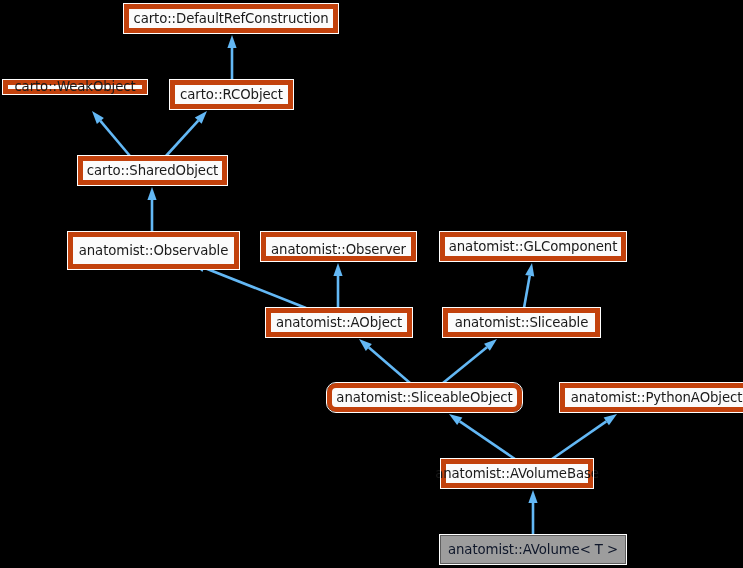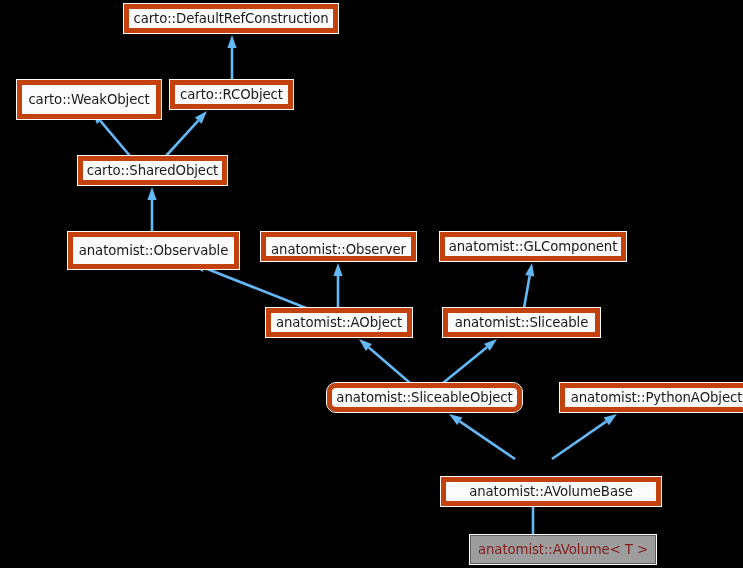--- a/index.html
+++ b/index.html
@@ -34,22 +34,21 @@
     color: #1a1a1a;
     font-size: 13.3px;
     line-height: 1;
     white-space: nowrap;
     letter-spacing: -0.1px;
     z-index: 2;
   }
   .node.highlight {
     background: #9d9d9d;
     border: 1px solid #5e5e5e;
-    color: #7f1d1d;
-    margin-left: 30px;
+    color: #0f172a;
   }
   .node-label {
     display: block;
   }
 </style>
 </head>
 <body>
 
 <div id="canvas">
   <svg id="edges" width="743" height="568" viewBox="0 0 743 568">
@@ -74,21 +73,21 @@
       <line x1="515" y1="459" x2="459.7409554564981" y2="421.32337872033963" stroke="#63b8f5" stroke-width="2.6"></line>
       <polygon points="449,414 462.33230484984904,417.5227329434249 457.1496060631472,425.12402449725437" fill="#63b8f5"></polygon>
       <line x1="552" y1="459" x2="606.3115015086308" y2="421.399729724794" stroke="#63b8f5" stroke-width="2.6"></line>
       <polygon points="617,414 608.9298674112503,425.18181380635536 603.6931356060114,417.6176456432326" fill="#63b8f5"></polygon>
       <line x1="533" y1="535" x2="533" y2="503" stroke="#63b8f5" stroke-width="2.6"></line>
       <polygon points="533,490 537.6,503 528.4,503" fill="#63b8f5"></polygon>
     </svg>
 <div class="node" style="left: 124px; top: 4px; width: 214px; height: 29px;">
       <span class="node-label">carto::DefaultRefConstruction</span>
     </div>
-    <div class="node" style="left: 3px; top: 80px; width: 144px; height: 39px; margin-left: 14px;">
+    <div class="node" style="left: 3px; top: 80px; width: 144px; height: 14px;">
       <span class="node-label">carto::WeakObject</span>
     </div>
     <div class="node" style="left: 170px; top: 80px; width: 123px; height: 29px;">
       <span class="node-label">carto::RCObject</span>
     </div>
     <div class="node" style="left: 78px; top: 156px; width: 149px; height: 29px;">
       <span class="node-label">carto::SharedObject</span>
     </div>
     <div class="node" style="left: 68px; top: 232px; width: 171px; height: 37px;">
       <span class="node-label">anatomist::Observable</span>
@@ -104,19 +103,19 @@
     </div>
     <div class="node" style="left: 443px; top: 308px; width: 157px; height: 29px;">
       <span class="node-label">anatomist::Sliceable</span>
     </div>
     <div class="node" style="left: 327px; top: 383px; width: 195px; height: 29px; border-radius: 9px;">
       <span class="node-label">anatomist::SliceableObject</span>
     </div>
     <div class="node" style="left: 545px; top: 383px; width: 193px; height: 29px; margin-left: 15px;">
       <span class="node-label">anatomist::PythonAObject</span>
     </div>
-    <div class="node" style="left: 441px; top: 477px; width: 220px; height: 29px;">
+    <div class="node" style="left: 441px; top: 459px; width: 152px; height: 29px;">
       <span class="node-label">anatomist::AVolumeBase</span>
     </div>
     <div class="node highlight" style="left: 440px; top: 535px; width: 186px; height: 29px;">
       <span class="node-label">anatomist::AVolume&lt; T &gt;</span>
     </div>
   </div>
 
 </body></html>

